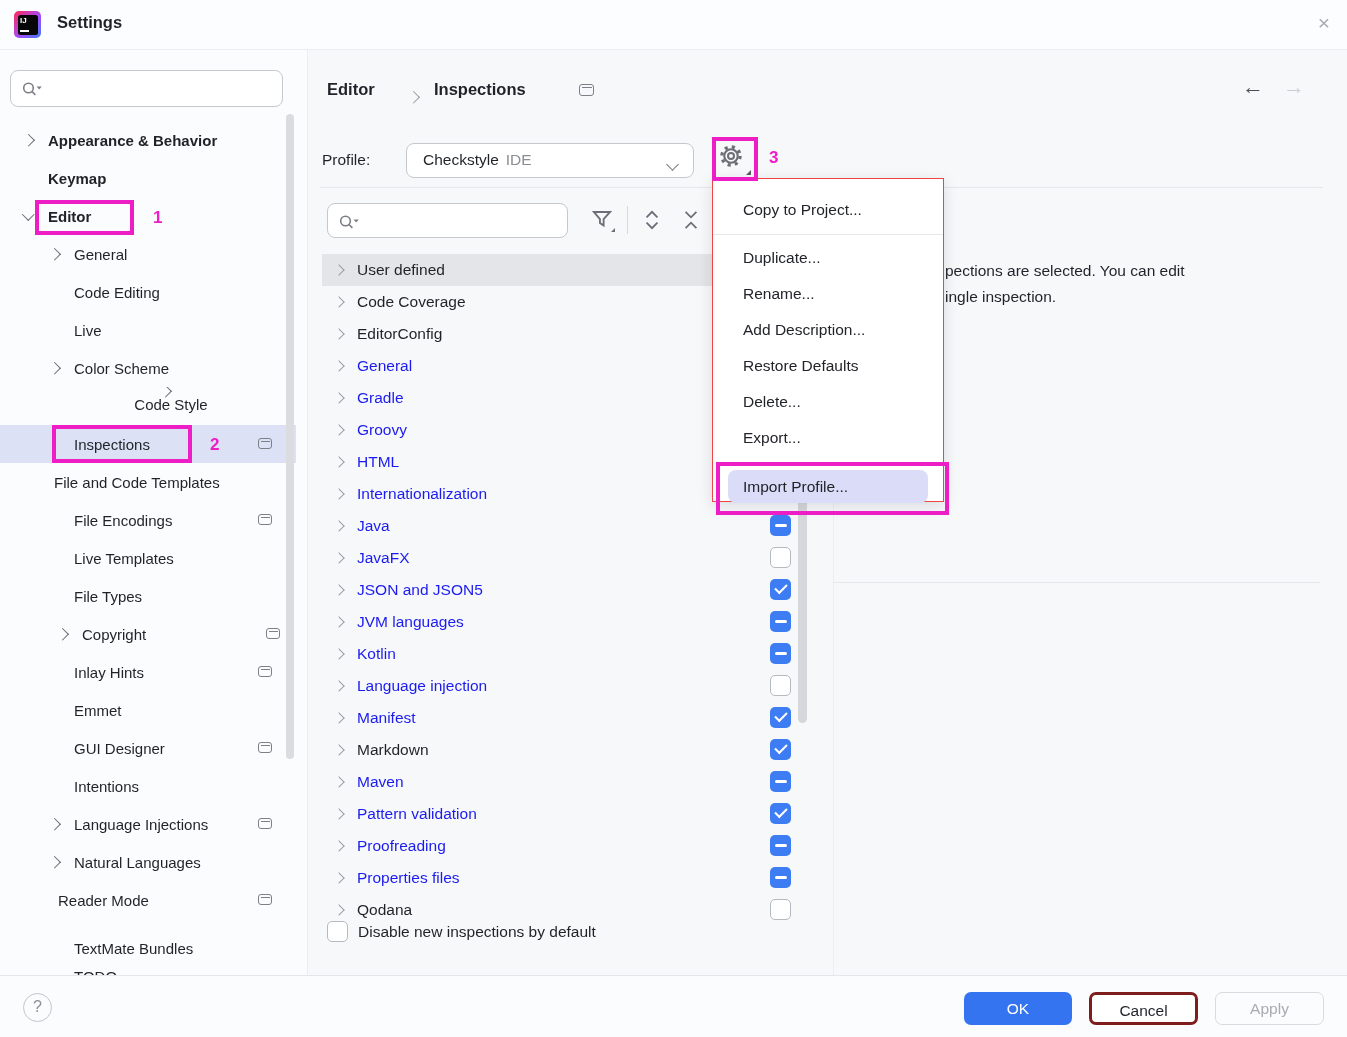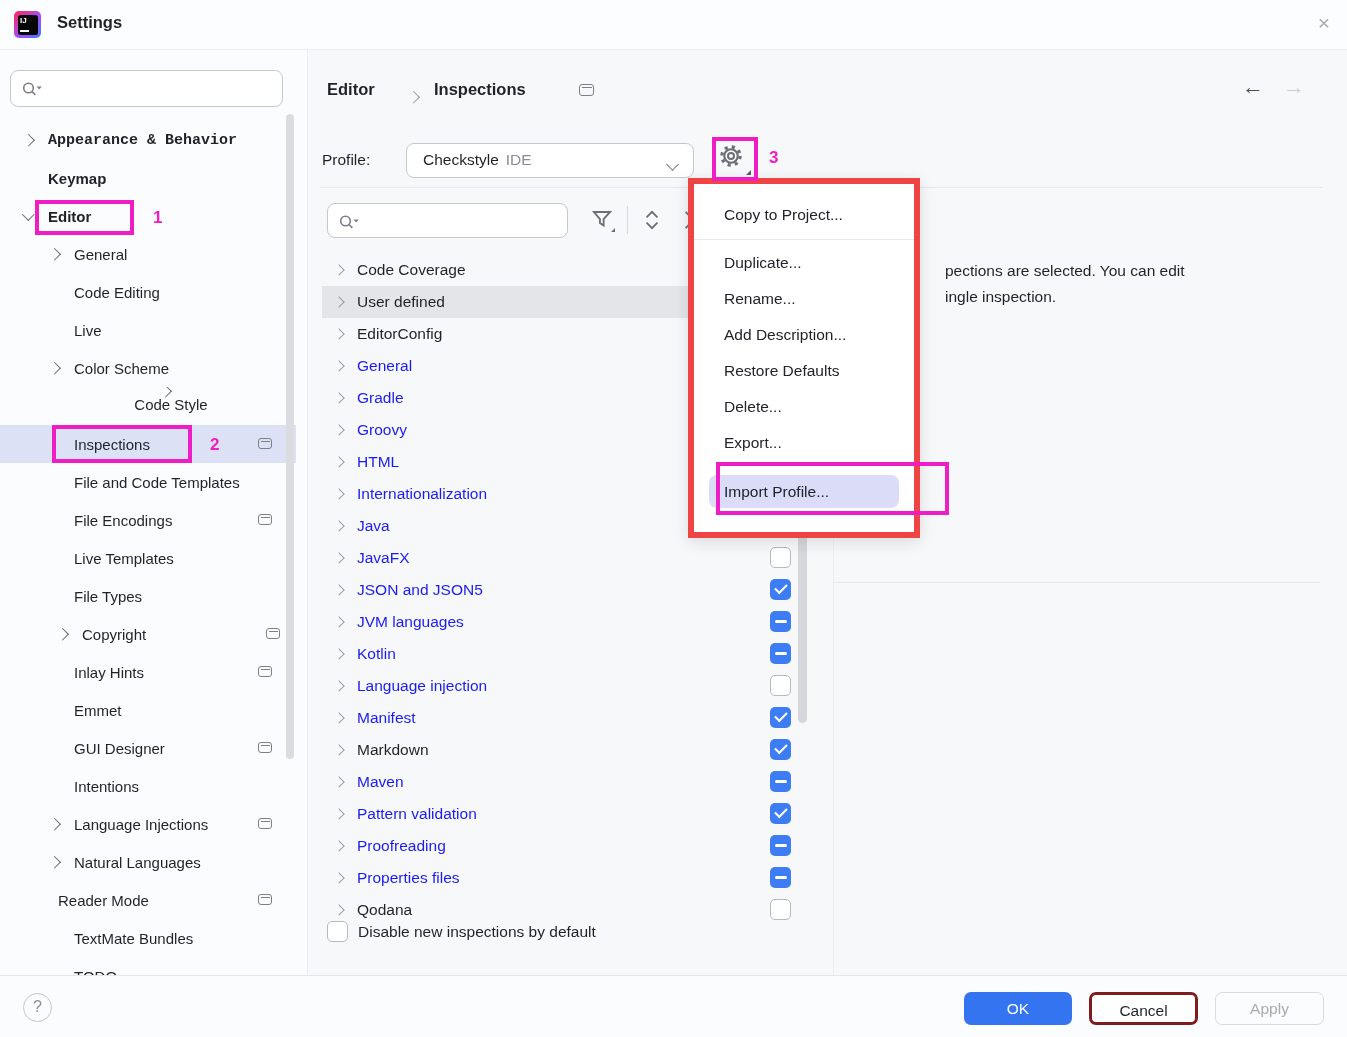--- a/index.html
+++ b/index.html
@@ -89,21 +89,21 @@
 
   .disable-cb{position:absolute;left:327px;top:921px;width:21px;height:21px;border:1.5px solid #b7b9c0;border-radius:5px;background:#fff;box-sizing:border-box}
   .disable-lbl{position:absolute;left:358px;top:923px;font-size:15.5px}
 
   
   .rp-line{position:absolute;font-size:15.5px;color:#1f2328;white-space:nowrap}
   #rp1{left:945px;top:262px}
   #rp2{left:945px;top:288px}
 
   
-  #menu{position:absolute;left:688px;top:178px;width:232px;height:360px;background:#fff;border:6px solid #ef4444;box-sizing:border-box;box-shadow:0 4px 14px rgba(30,33,40,.13);padding-top:13px;z-index:5}
+  #menu{position:absolute;left:712px;top:178px;width:232px;height:324px;background:#fff;border:1px solid #ef4444;box-sizing:border-box;box-shadow:0 4px 14px rgba(30,33,40,.13);padding-top:13px;z-index:5}
   .m-item{height:36px;line-height:36px;padding-left:30px;font-size:15.5px;color:#22242a;white-space:nowrap}
   .m-sep{height:1px;background:#e6e8eb;margin:6px 0 5px 0}
   .m-item.hl{background:#dbddf8;margin:14px 15px 0 15px;padding-left:15px;height:33px;line-height:33px;border-radius:8px}
 
   
   .pink{position:absolute;border:4px solid #ed1ec6;box-sizing:border-box;z-index:9;pointer-events:none}
   #ann-editor{left:35px;top:200px;width:99px;height:35px}
   #ann-inspections{left:52px;top:425px;width:140px;height:38px}
   #ann-gear{left:712px;top:137px;width:46px;height:44px}
   #ann-import{left:716px;top:462px;width:233px;height:53px}
@@ -140,21 +140,21 @@
     <span class="mag">
       <svg width="26" height="20" viewBox="0 0 26 20" fill="none" stroke="#7b7e85" stroke-width="1.6">
         <circle cx="8.5" cy="9" r="4.8"></circle>
           <path d="M12 12.5l3.4 3.4"></path>
         <path d="M16.6 7.4h5.2l-2.6 3.2z" fill="#7b7e85" stroke="none"></path>
       </svg>
     </span>
     <input placeholder="" style="">
   </div>
   <div id="sidebar-list">
-      <div class="side-row" style="padding-left: 20px; font-family: Liberation Mono, monospace;">
+      <div class="side-row" style="padding-left: 20px;">
         <span class="chevslot">
           <span class="chev r"></span>
         </span>
         <span class="side-label b">Appearance &amp; Behavior</span>
       </div>
       <div class="side-row" style="padding-left: 20px;">
         <span class="chevslot"></span>
         <span class="side-label b">Keymap</span>
       </div>
       <div class="side-row" style="padding-left: 20px;">
@@ -187,21 +187,21 @@
         <span class="chevslot">
           <span class="chev r"></span>
         </span>
         <span class="side-label">Code Style</span>
       </div>
       <div class="side-row sel" style="padding-left: 46px;">
         <span class="chevslot"></span>
         <span class="side-label">Inspections</span>
         <span class="mod"></span>
       </div>
-      <div class="side-row" style="padding-left: 46px;">
+      <div class="side-row" style="padding-left: 26px;">
         <span class="chevslot"></span>
         <span class="side-label">File and Code Templates</span>
       </div>
       <div class="side-row" style="padding-left: 46px;">
         <span class="chevslot"></span>
         <span class="side-label">File Encodings</span>
         <span class="mod"></span>
       </div>
       <div class="side-row" style="padding-left: 46px;">
         <span class="chevslot"></span>
@@ -247,21 +247,21 @@
         <span class="chevslot">
           <span class="chev r"></span>
         </span>
         <span class="side-label">Natural Languages</span>
       </div>
       <div class="side-row" style="padding-left: 30px;">
         <span class="chevslot"></span>
         <span class="side-label">Reader Mode</span>
         <span class="mod"></span>
       </div>
-      <div class="side-row" style="padding-left: 46px;">
+      <div class="side-row" style="padding-left: 46px; align-items: flex-end;">
         <span class="chevslot"></span>
         <span class="side-label">TextMate Bundles</span>
       </div>
       <div class="side-row" style="padding-left: 46px;">
         <span class="chevslot"></span>
         <span class="side-label">TODO</span>
       </div>
     </div>
   <div class="v-thumb"></div>
 </div>
@@ -316,31 +316,31 @@
   </svg>
 </div>
 <div class="icon-btn" id="collapse-btn">
   <svg width="26" height="26" viewBox="0 0 24 24" fill="none" stroke="#6b6e76" stroke-width="1.7">
     <polyline points="7,4.5 12,9.5 17,4.5"></polyline>
       <polyline points="7,19.5 12,14.5 17,19.5"></polyline>
   </svg>
 </div>
 
 <div id="tree-list">
+    <div class="row sel">
+      <span class="chevslot">
+        <span class="chev r"></span>
+      </span>
+      <span class="lbl black">User defined</span>
+    </div>
     <div class="row">
       <span class="chevslot">
         <span class="chev r"></span>
       </span>
       <span class="lbl black">Code Coverage</span>
-    </div>
-    <div class="row sel">
-      <span class="chevslot">
-        <span class="chev r"></span>
-      </span>
-      <span class="lbl black">User defined</span>
     </div>
     <div class="row">
       <span class="chevslot">
         <span class="chev r"></span>
       </span>
       <span class="lbl black">EditorConfig</span>
     </div>
     <div class="row">
       <span class="chevslot">
         <span class="chev r"></span>

